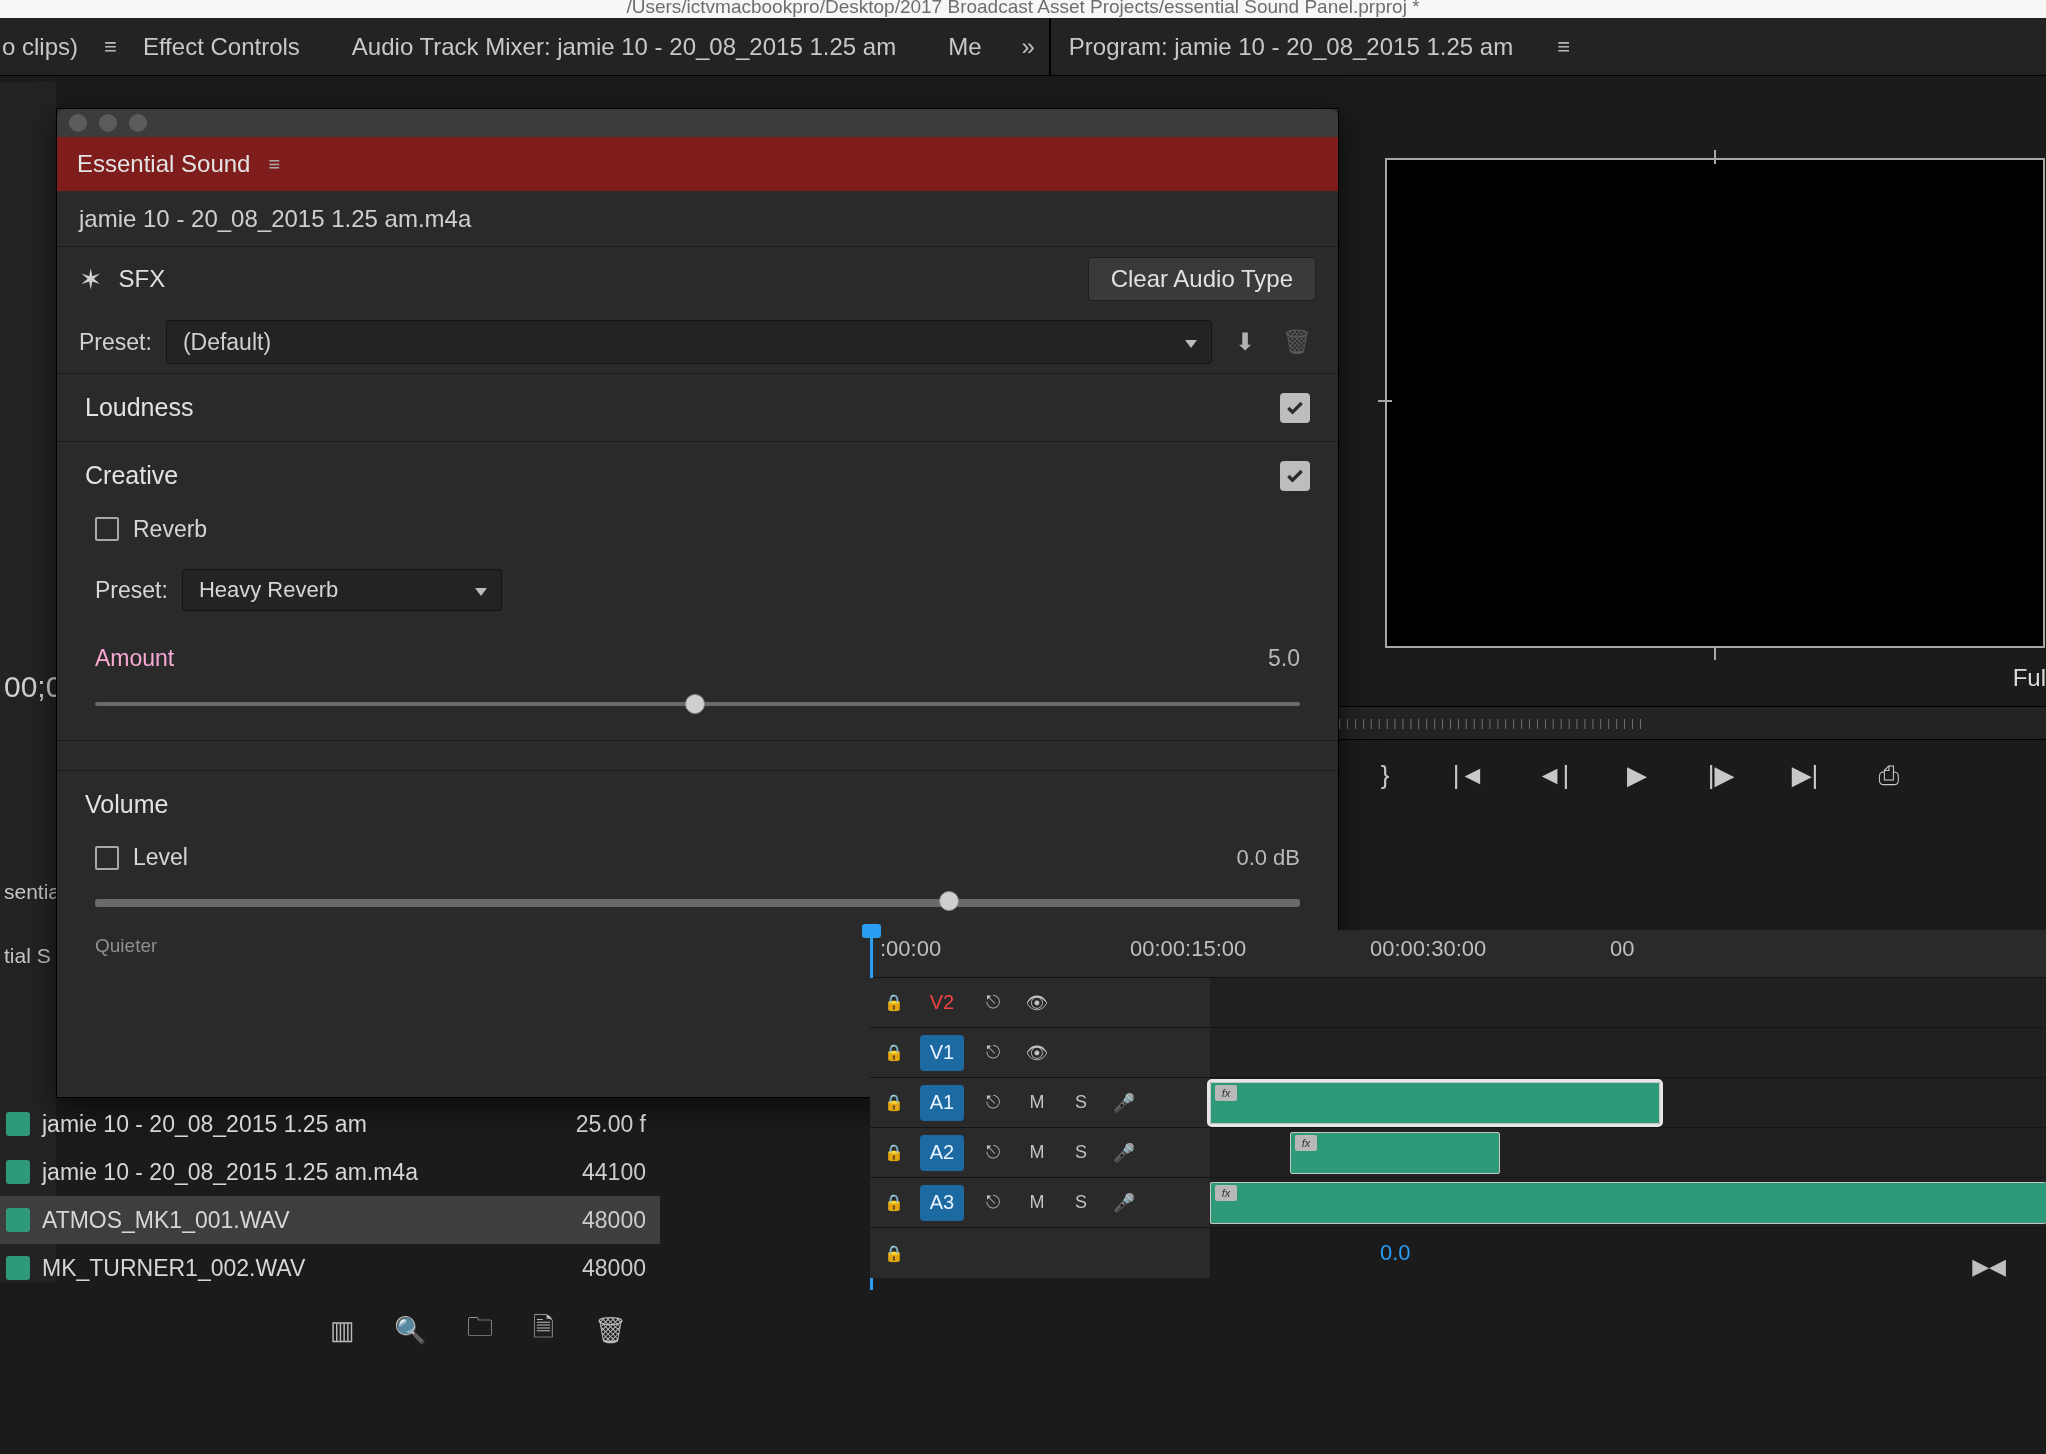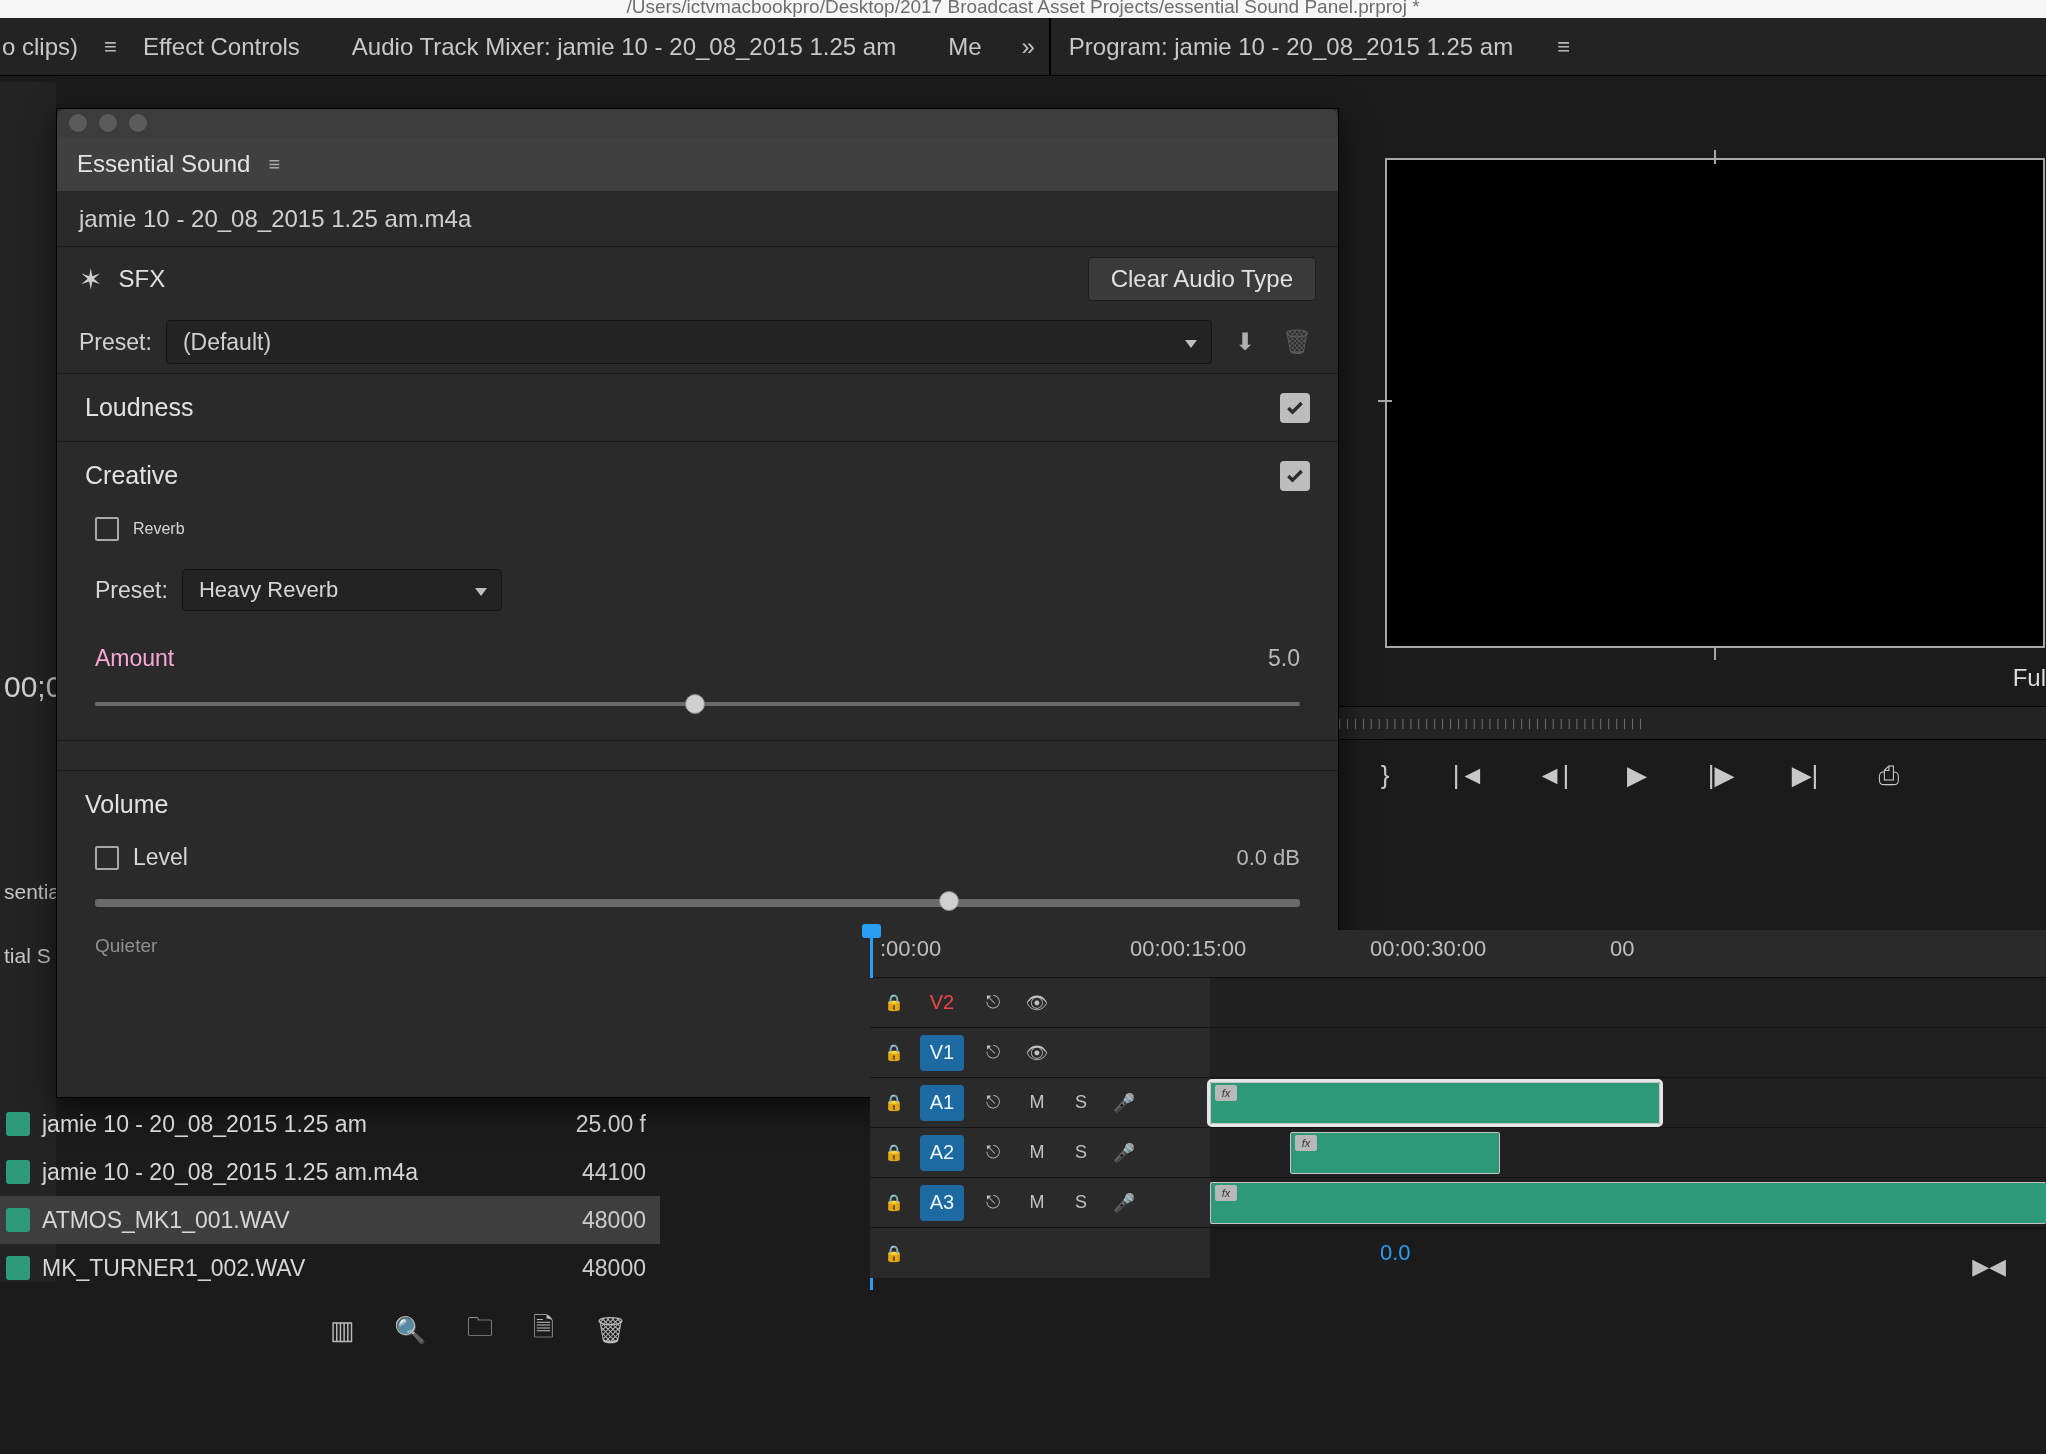--- a/index.html
+++ b/index.html
@@ -28,21 +28,21 @@
 .ruler-bar { height:34px; background:#232323; border-top:1px solid #000; border-bottom:1px solid #000; display:flex; align-items:center; padding-left:30px; color:#777; font-size:11px; letter-spacing:1px; }
 .ruler-bar span { padding:0 2px; }
 
 .transport { height:70px; display:flex; align-items:center; gap:50px; padding-left:60px; }
 .transport .ico { width:34px; height:34px; display:flex; align-items:center; justify-content:center; color:#c8c8c8; cursor:pointer; font-size:26px; }
 
 
 .es-panel { position:absolute; left:56px; top:108px; width:1283px; height:990px; background:#2a2a2a; border:1px solid #000; box-shadow:0 10px 30px rgba(0,0,0,.6); }
 .es-panel .traffic { height:28px; background:#3c3c3c; display:flex; align-items:center; gap:12px; padding-left:12px; border-top-left-radius:8px; border-top-right-radius:8px; }
 .es-panel .traffic .dot { width:18px; height:18px; border-radius:50%; background:#5b5b5b; }
-.es-panel .title-row { height:54px; display:flex; align-items:center; padding:0 20px; background:#404040; }
+.es-panel .title-row { height:54px; display:flex; align-items:center; padding:0 20px; background:#7f1d1d; }
 .es-panel .title-row .ttl { font-size:24px; color:#e3e3e3; }
 .es-panel .title-row .ham { margin-left:18px; color:#a9a9a9; font-size:20px; cursor:pointer; }
 .es-panel .file-row { height:56px; display:flex; align-items:center; padding:0 22px; color:#cfcfcf; font-size:24px; background:#2a2a2a; border-bottom:1px solid #1a1a1a; }
 
 .es-panel .type-row { height:64px; display:flex; align-items:center; padding:0 22px; gap:16px; }
 .es-panel .type-row .star { color:#cfcfcf; font-size:28px; }
 .es-panel .type-row .sfx { color:#e0e0e0; font-size:24px; }
 .es-panel .type-row .clear-btn { margin-left:auto; background:#3a3a3a; border:1px solid #1e1e1e; border-radius:4px; height:44px; padding:0 22px; display:flex; align-items:center; color:#e0e0e0; font-size:24px; cursor:pointer; }
 
 .es-panel .preset-row { height:62px; display:flex; align-items:center; padding:0 22px; gap:14px; }
@@ -53,21 +53,21 @@
 .es-panel .ico-btn.disabled { color:#5a5a5a; cursor:default; }
 
 .section-head { height:68px; display:flex; align-items:center; padding:0 28px 0 28px; border-top:1px solid #1a1a1a; }
 .section-head .name { font-size:25px; color:#e2e2e2; }
 .section-head .chk { margin-left:auto; width:30px; height:30px; background:#bdbdbd; border-radius:4px; display:flex; align-items:center; justify-content:center; cursor:pointer; }
 .section-head .chk svg { width:20px; height:20px; }
 
 .creative-body { padding:0 38px 26px 38px; }
 .es-check { display:flex; align-items:center; gap:14px; height:40px; }
 .es-check .box { width:24px; height:24px; border:2px solid #a8a8a8; border-radius:2px; cursor:pointer; }
-.es-check .lbl { font-size:16px; color:#d6d6d6; }
+.es-check .lbl { font-size:23px; color:#d6d6d6; }
 .sub-preset { display:flex; align-items:center; gap:14px; margin-top:20px; }
 .sub-preset .lbl { font-size:23px; color:#d6d6d6; }
 .sub-preset .dd { width:320px; background:#232323; border:1px solid #141414; border-radius:4px; height:42px; display:flex; align-items:center; padding:0 16px; font-size:22px; color:#d6d6d6; cursor:pointer; position:relative; }
 .sub-preset .dd:after { content:""; position:absolute; right:14px; top:18px; width:0; height:0; border-left:6px solid transparent; border-right:6px solid transparent; border-top:8px solid #bdbdbd; }
 .amount-row { display:flex; align-items:center; justify-content:space-between; margin-top:34px; }
 .amount-row .albl { font-size:23px; color:#f9a8d4; }
 .amount-row .aval { font-size:23px; color:#b9b9b9; }
 .slider { position:relative; height:20px; margin-top:22px; }
 .slider .track { position:absolute; left:0; right:0; top:8px; height:4px; background:#6a6a6a; border-radius:2px; }
 .slider .knob { position:absolute; top:0; width:20px; height:20px; border-radius:50%; background:#cfcfcf; border:1px solid #8b8b8b; cursor:pointer; }

